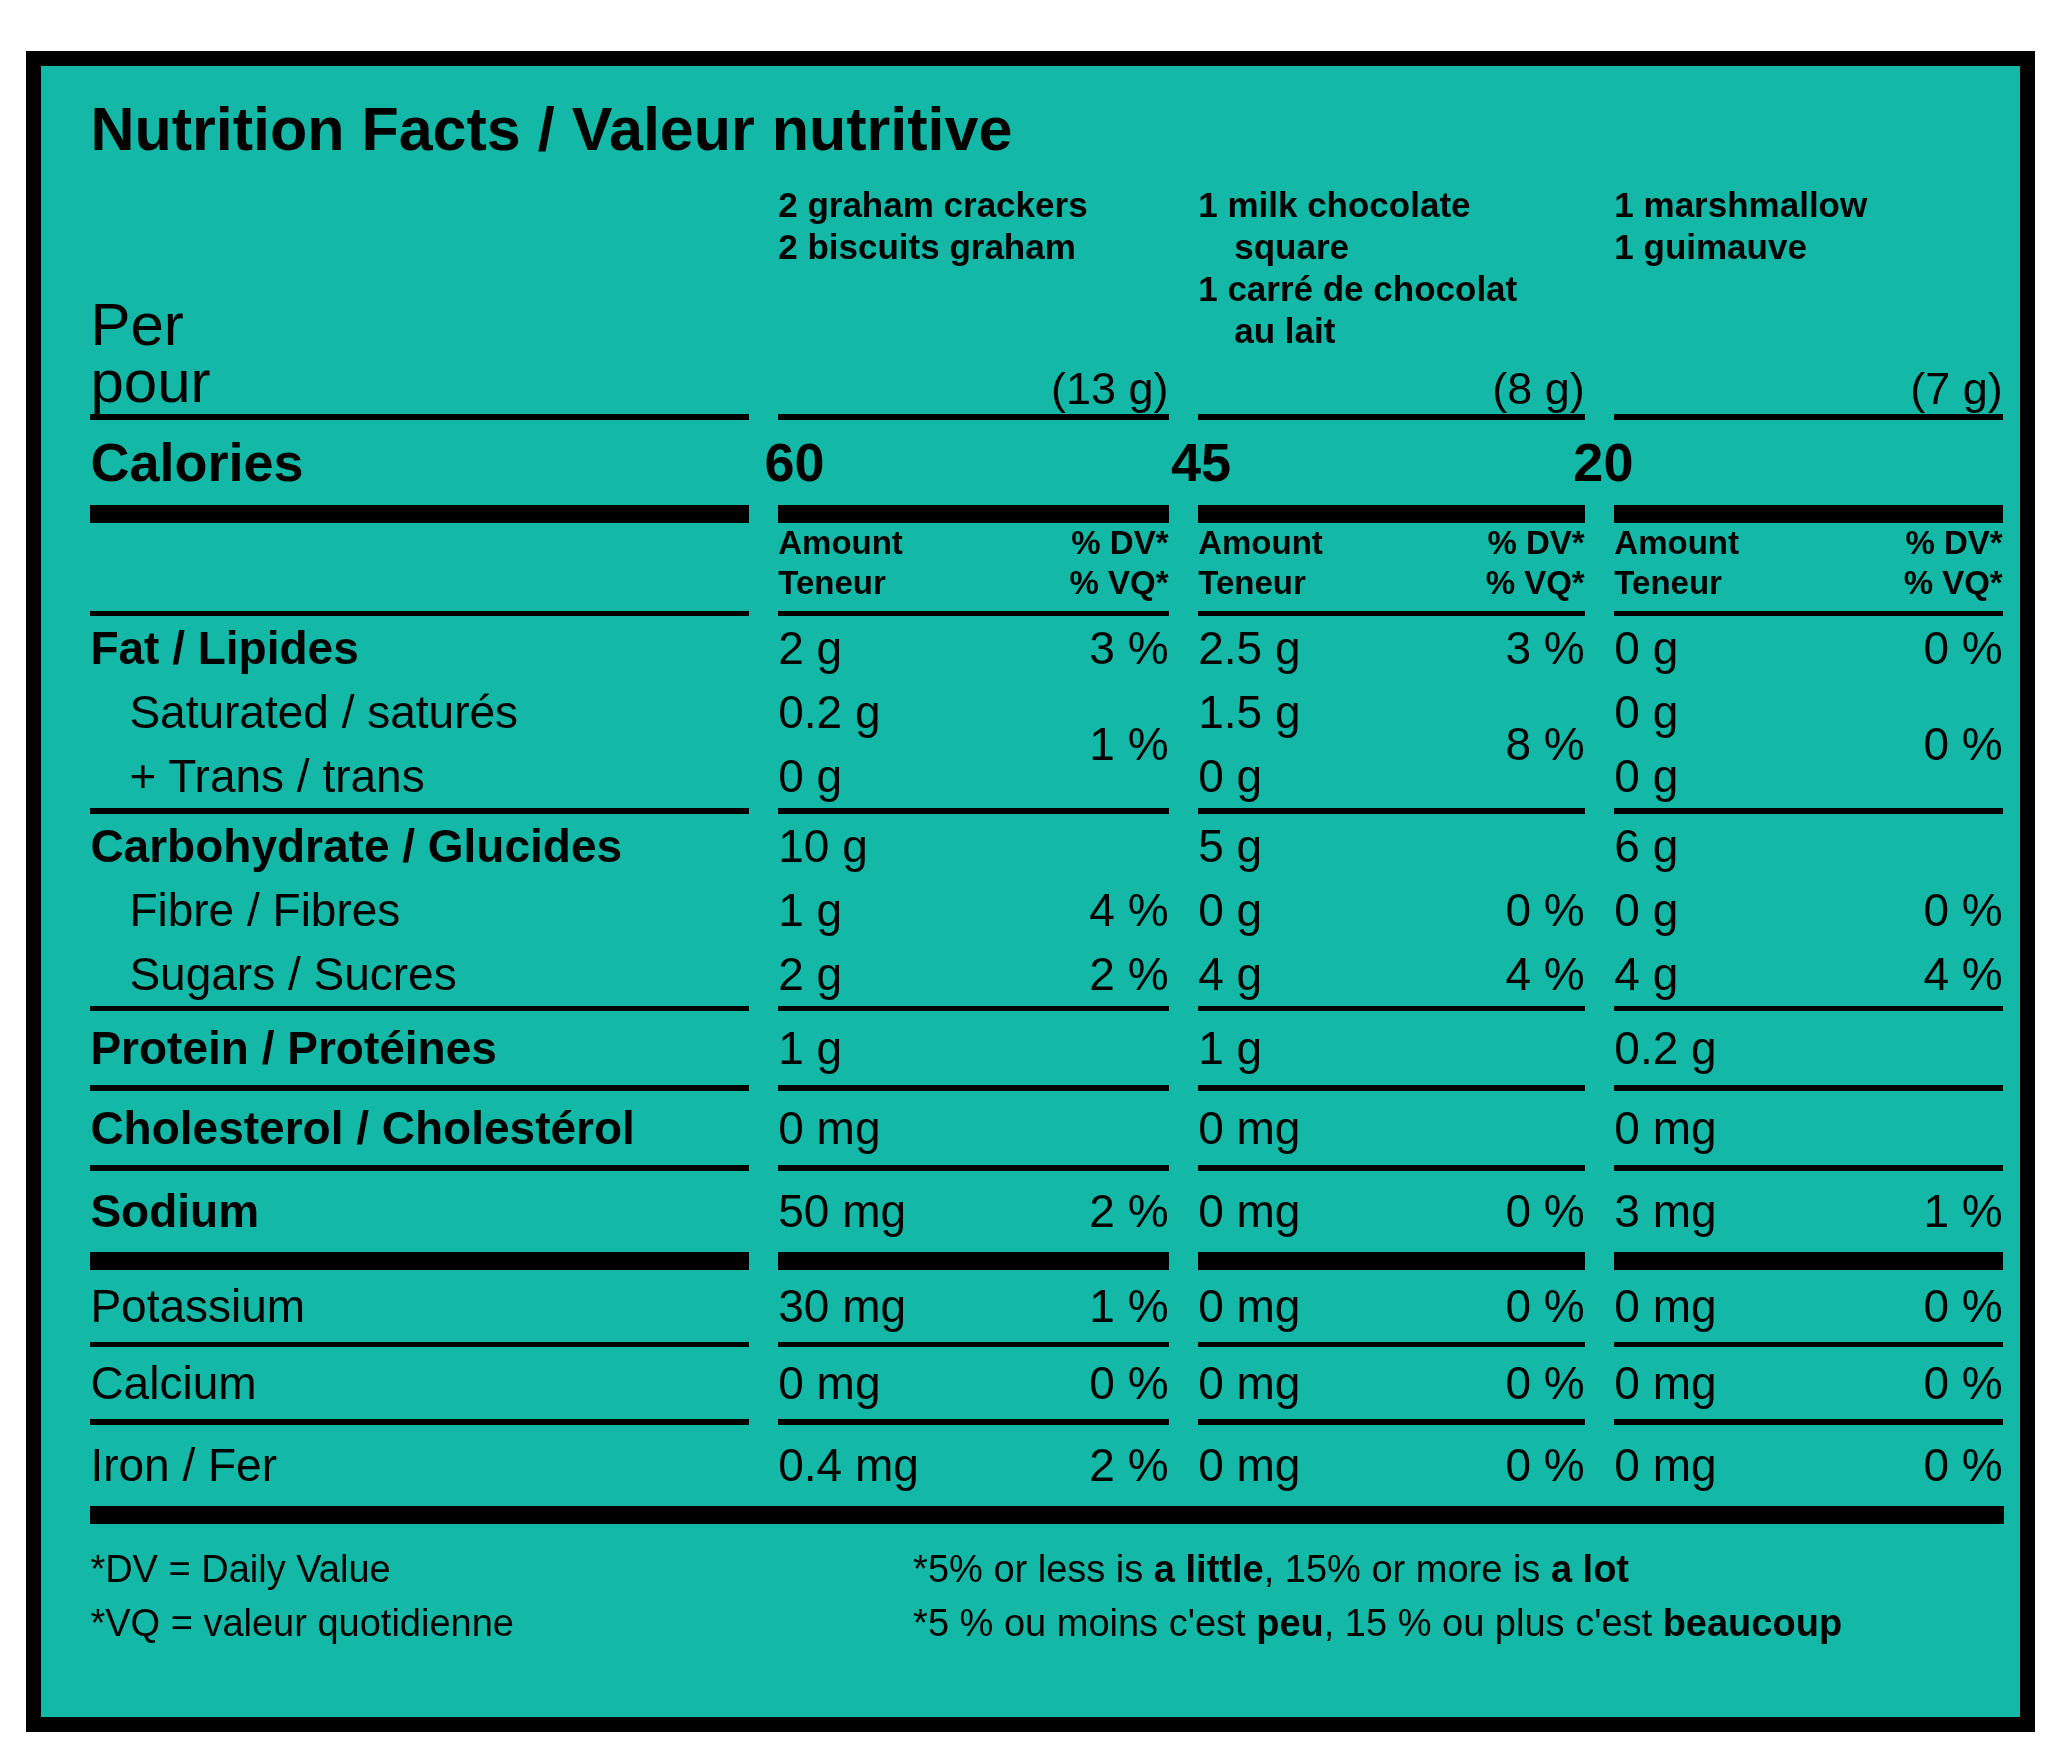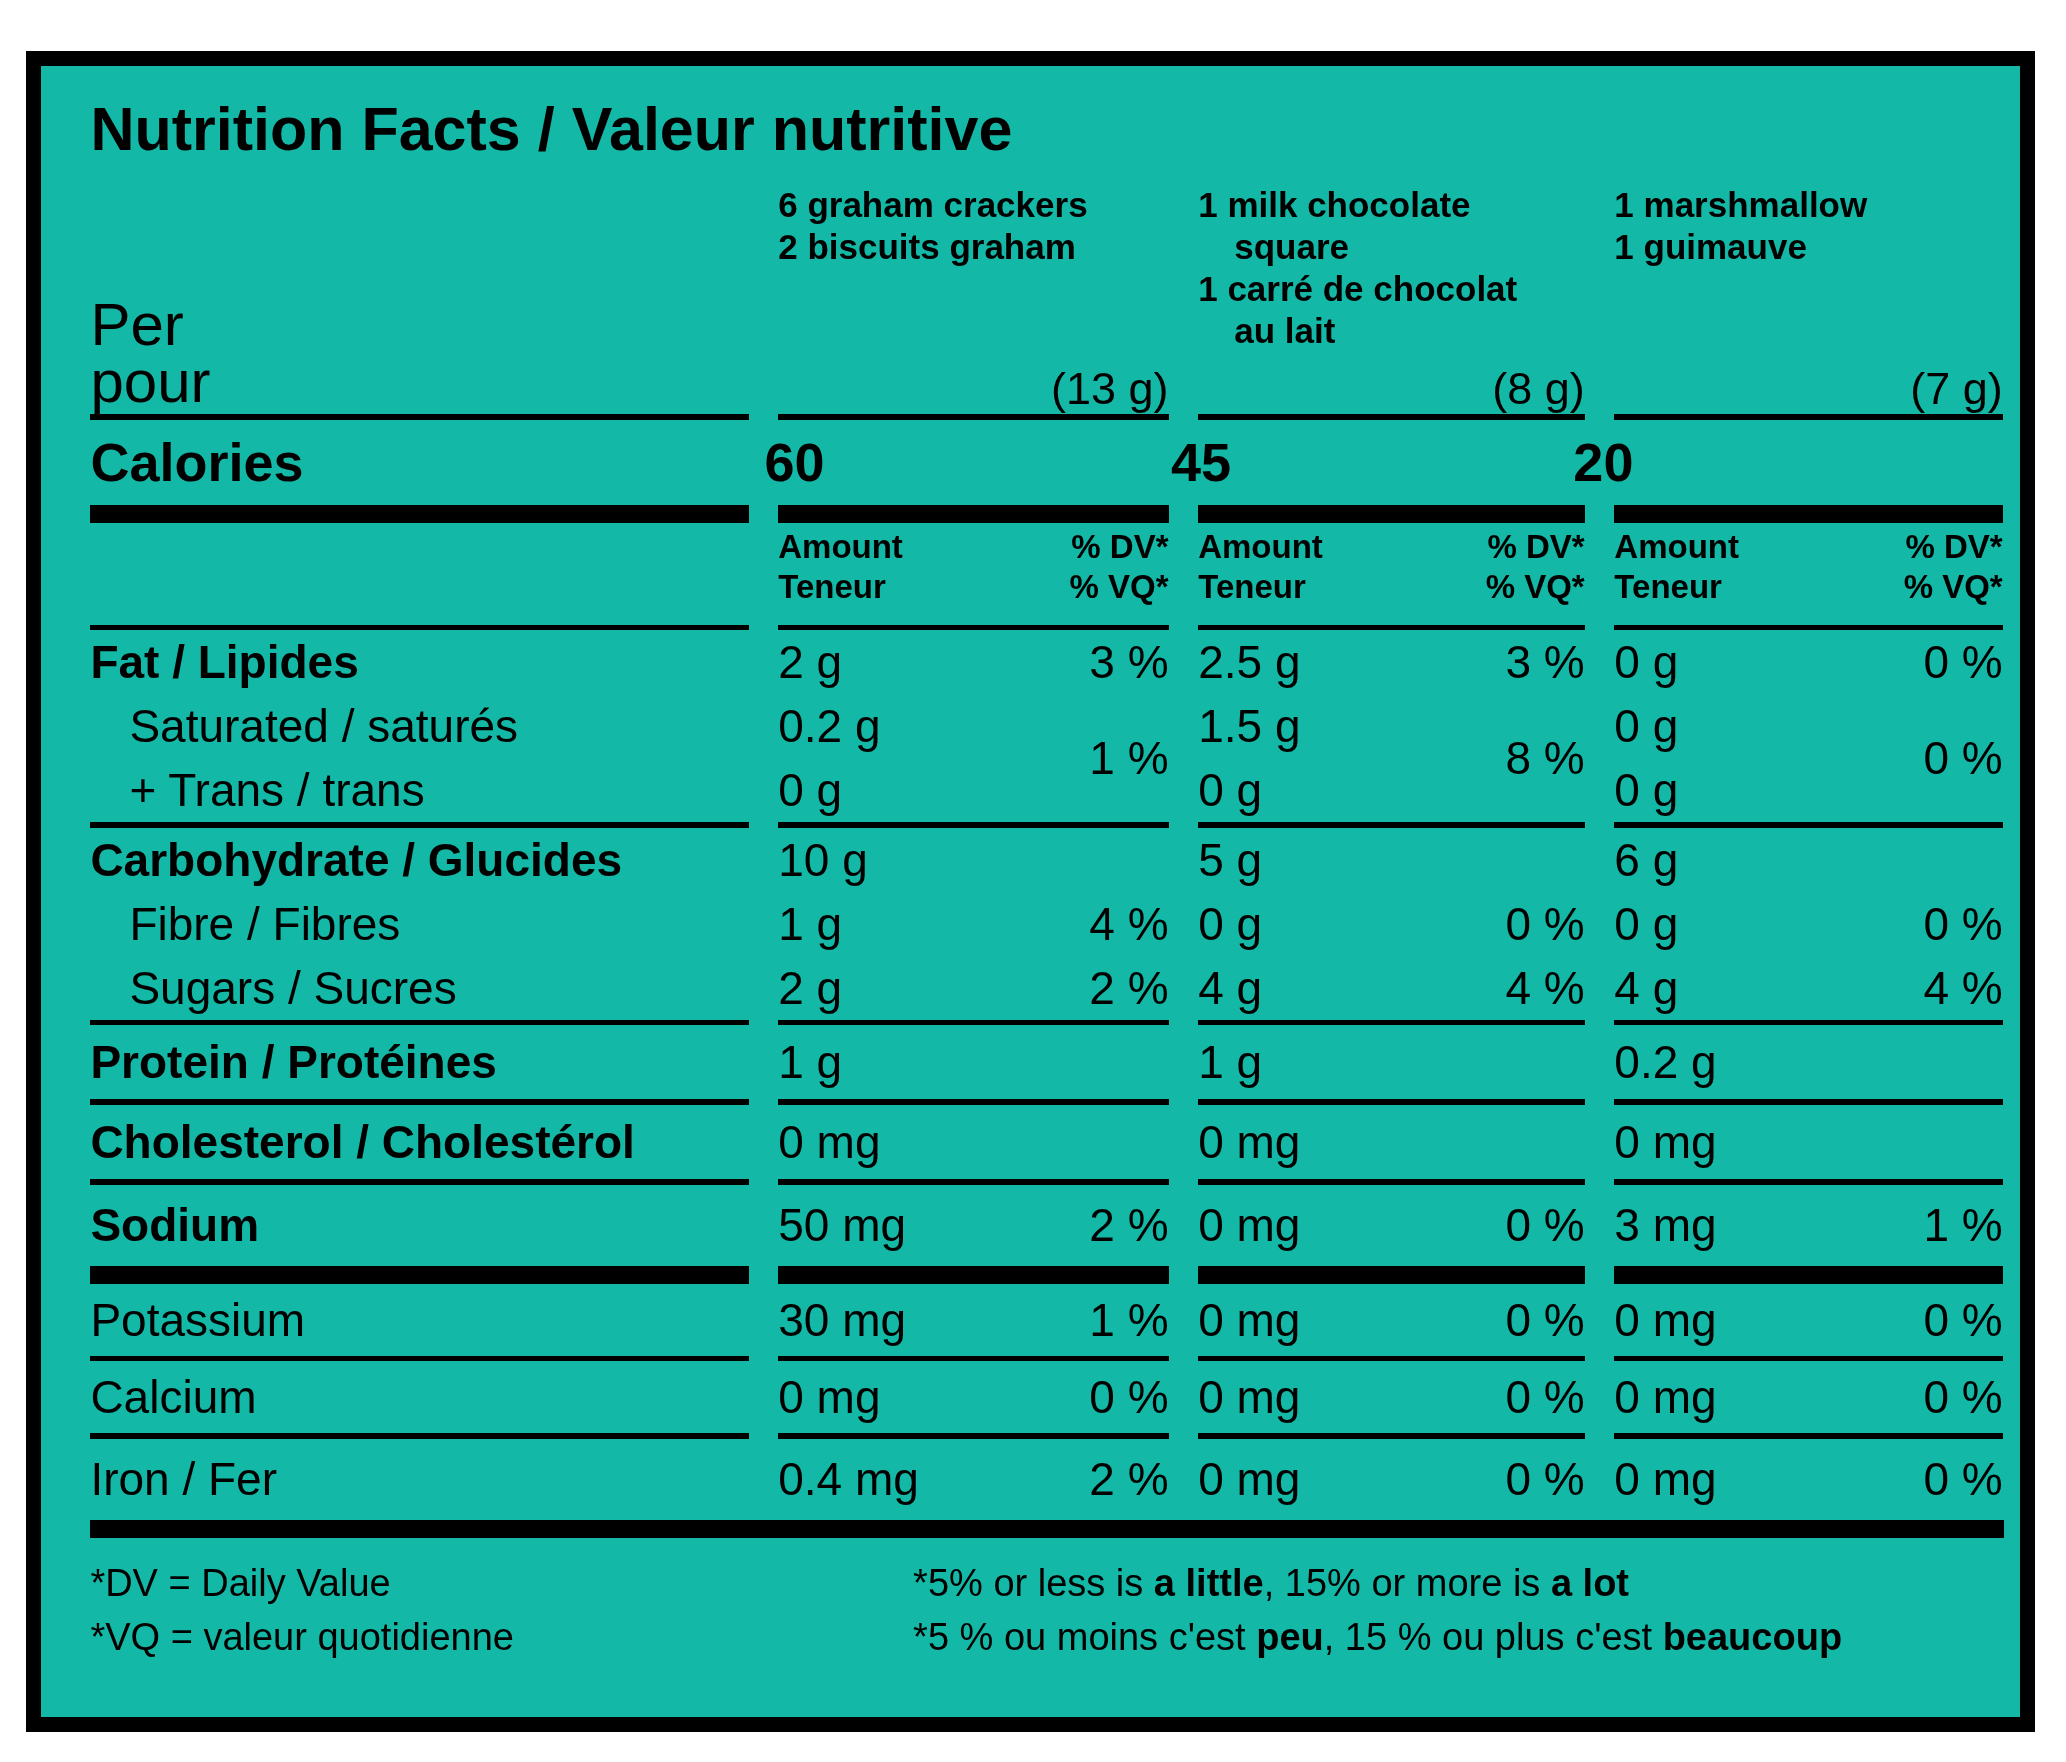--- a/index.html
+++ b/index.html
@@ -31,21 +31,21 @@
   .servcol .indent{padding-left:36px;}
   .weight{margin-top:auto;font-weight:normal;font-size:45px;text-align:right;padding-bottom:4.2px;}
   
   .rule i,.thick i{display:block;background:#000;}
   .rule i{height:5.6px;}
   .thick i{height:18px;}
   .bar-full{height:18px;background:#000;}
   
   .calories{height:85px;align-items:center;font-size:54px;font-weight:bold;gap:16px;}
   
-  .heads{height:102px;align-items:end;}
+  .heads{height:88px;align-items:end;}
   .heads .hcell{display:flex;justify-content:space-between;align-items:flex-end;
     font-size:33px;font-weight:bold;line-height:40px;padding-bottom:18px;}
   .heads .right{text-align:right;}
   
   .stack3{height:calc(3 * var(--rh));}
   .lblstack .lbl{height:var(--rh);line-height:var(--rh);font-size:46px;white-space:nowrap;}
   .lblstack .sub{padding-left:39px;}
   .valstack{display:flex;justify-content:space-between;}
   .valstack .amts div{height:var(--rh);line-height:var(--rh);font-size:46px;}
   .valstack .dvs{display:flex;flex-direction:column;text-align:right;}
@@ -70,21 +70,21 @@
   <div class="content">
 
     <div class="title">Nutrition Facts / Valeur nutritive</div>
 
     <div class="band serving">
       <div class="cell percell">
         <div>Per</div>
         <div>pour</div>
       </div>
       <div class="cell servcol">
-        <div>6 graham crackers</div>
+        <div>2 graham crackers</div>
         <div>2 biscuits graham</div>
         <div class="weight">(13 g)</div>
       </div>
       <div class="cell servcol">
         <div>1 milk chocolate</div>
         <div class="indent">square</div>
         <div>1 carré de chocolat</div>
         <div class="indent">au lait</div>
         <div class="weight">(8 g)</div>
       </div>

